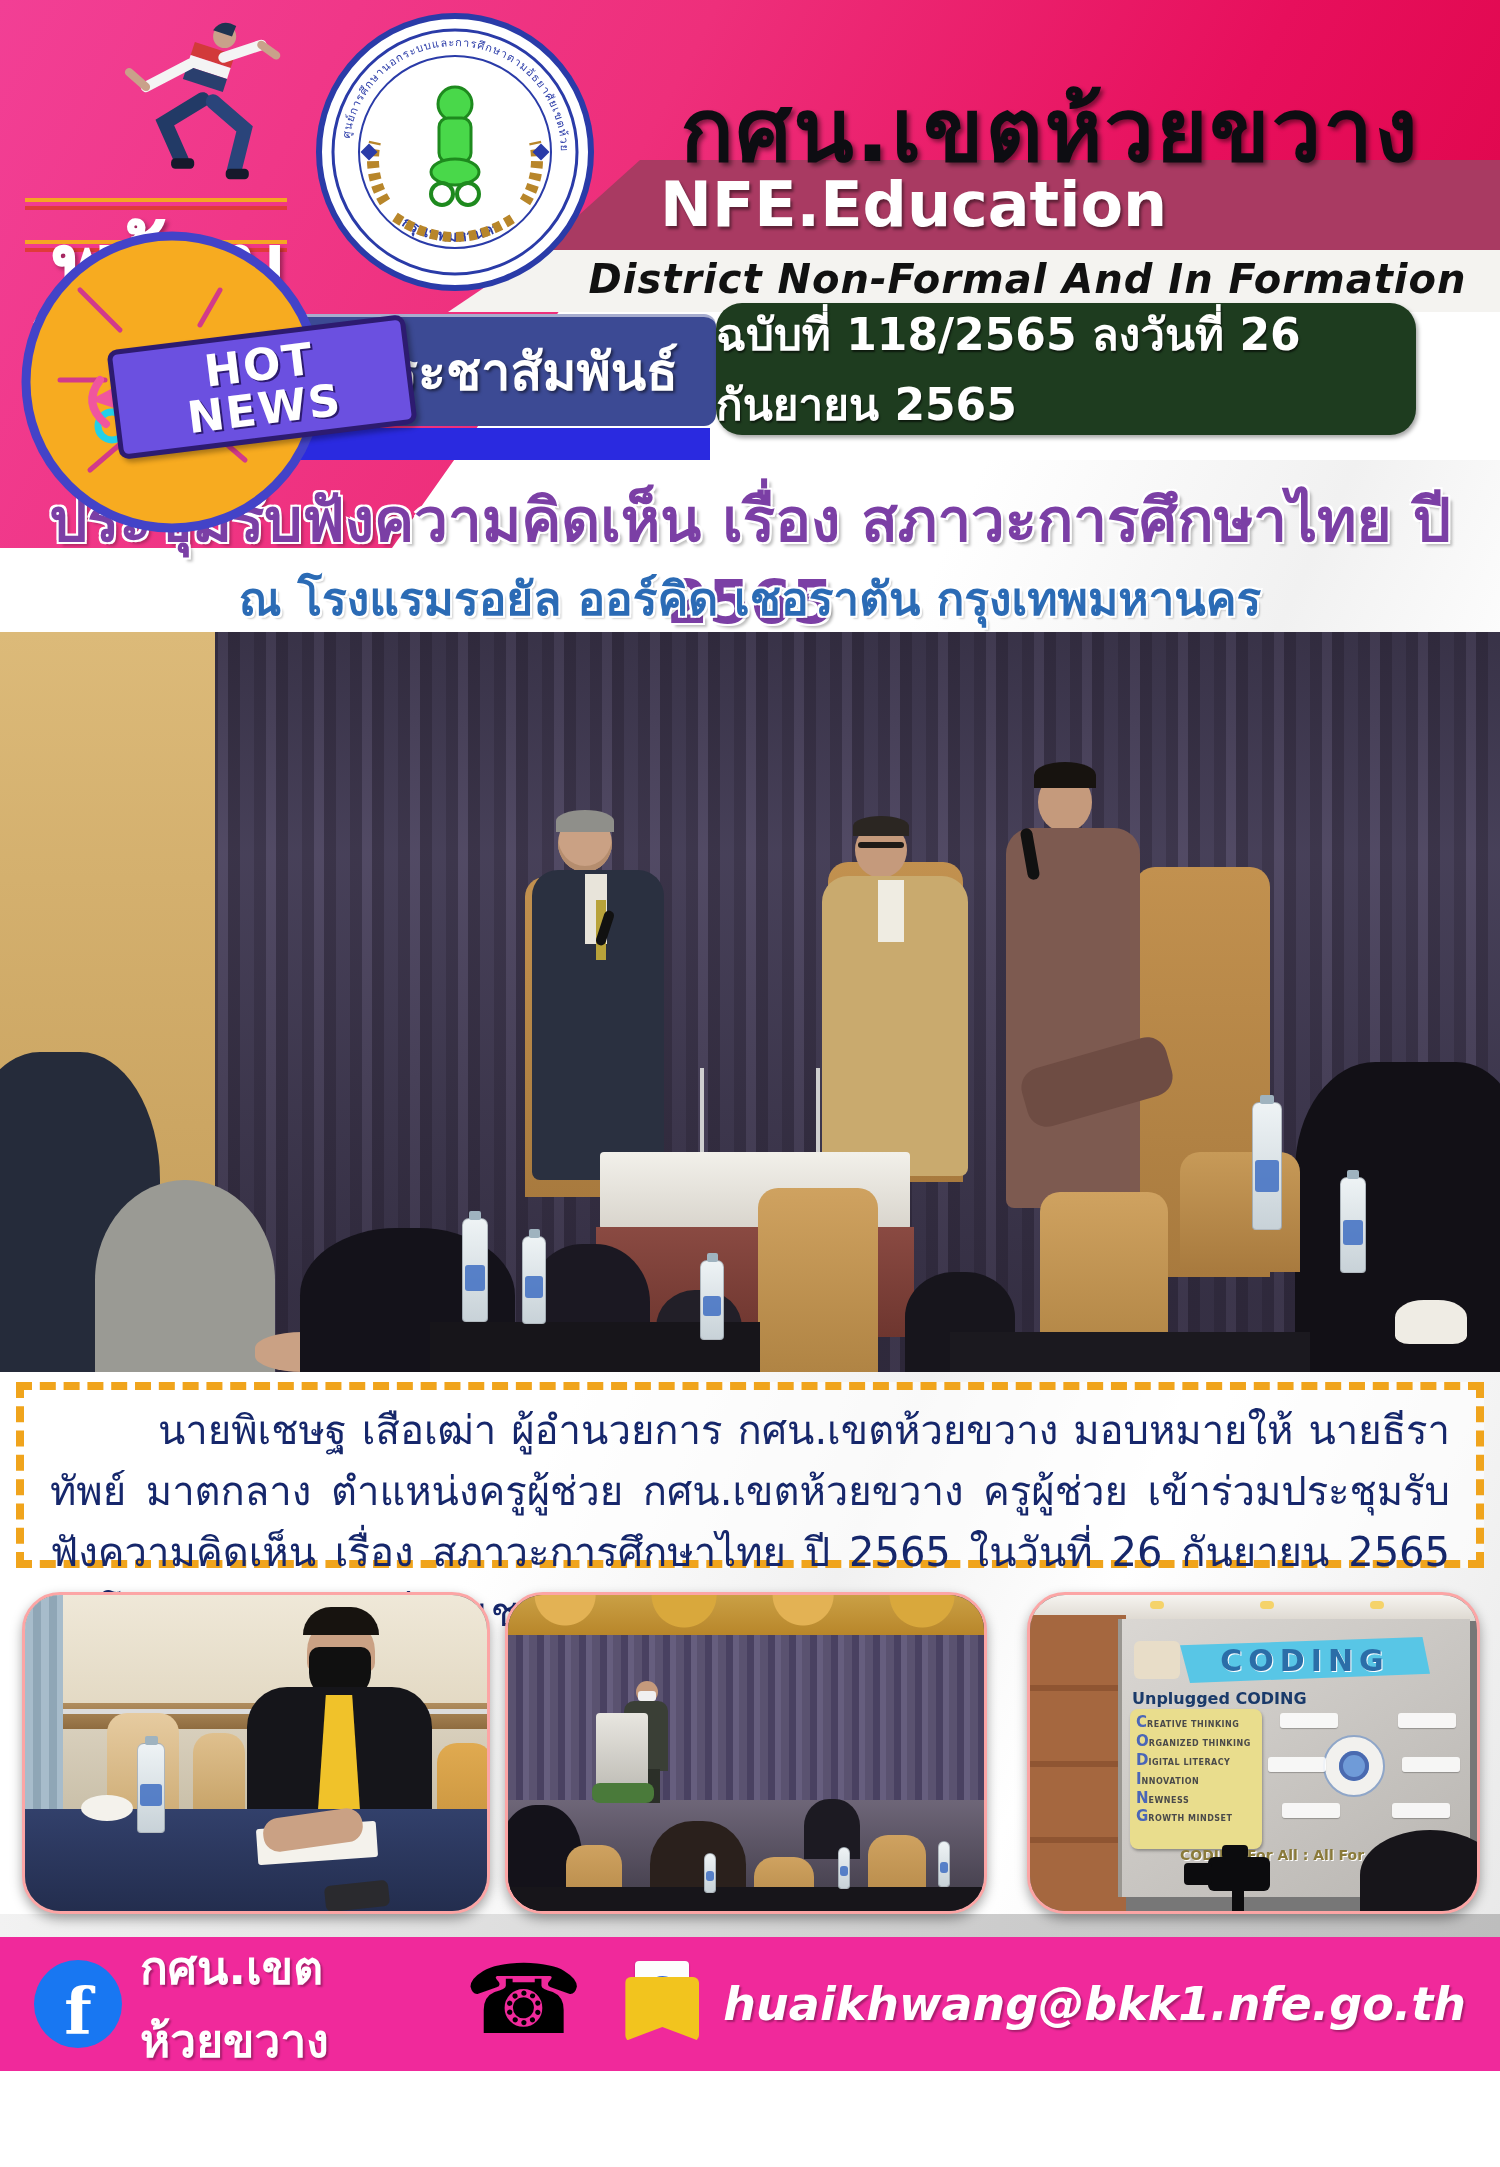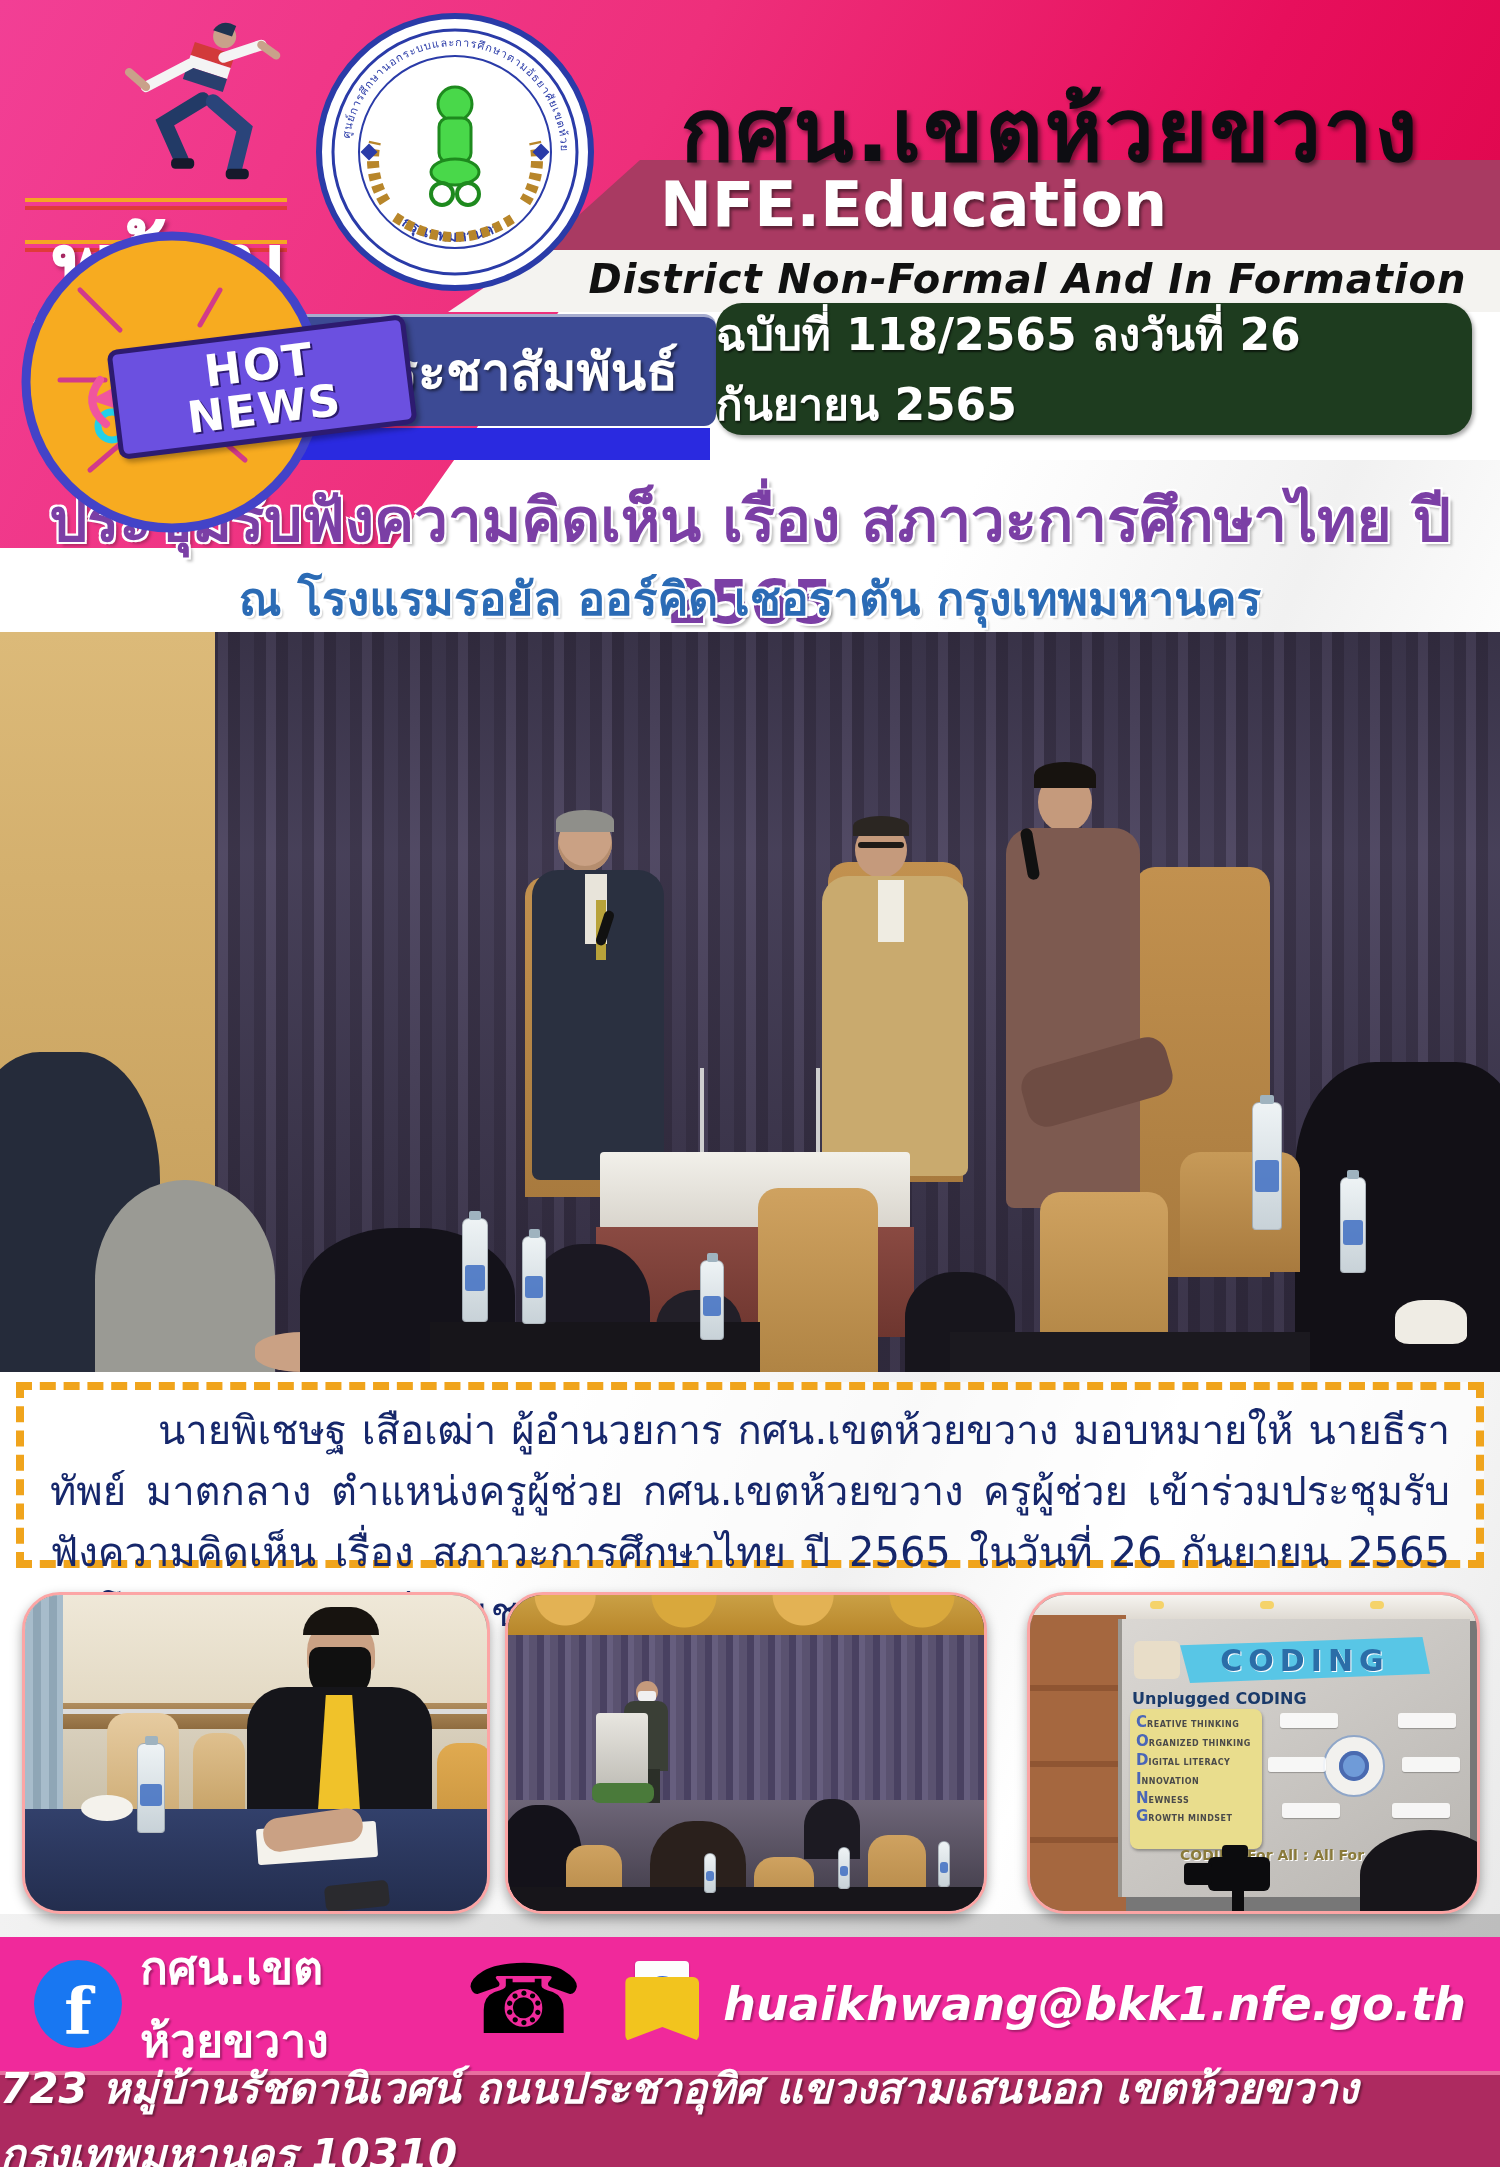--- a/index.html
+++ b/index.html
@@ -27,21 +27,21 @@
   .uline{height:4px;z-index:2;}
   .runner{left:85px;top:5px;width:210px;height:210px;z-index:3;}
   .emblem{left:315px;top:12px;width:280px;height:280px;z-index:4;}
 
   
   .bar-shadow{left:178px;top:428px;width:532px;height:32px;background:#2a2ae0;z-index:2;}
   .bar-navy{left:200px;top:314px;width:516px;height:112px;background:#3c4a94;border-radius:12px;
     border-top:3px solid rgba(255,255,255,.55);border-left:3px solid rgba(255,255,255,.35);z-index:3;
     display:flex;align-items:center;justify-content:flex-end;padding-right:38px;}
   .bar-navy span{color:#fff;font-size:52px;font-weight:bold;text-shadow:2px 2px 3px rgba(0,0,0,.5);}
-  .issue-box{left:716px;top:303px;width:756px;height:132px;background:#1e3c1f;border-radius:26px;z-index:3;
+  .issue-box{left:716px;top:303px;width:700px;height:132px;background:#1e3c1f;border-radius:26px;z-index:3;
     display:flex;align-items:center;justify-content:flex-start;box-shadow:2px 3px 4px rgba(0,0,0,.35);}
   .issue-box span{color:#fff;font-size:44px;font-weight:bold;text-shadow:1px 2px 2px rgba(0,0,0,.6);}
   .hot-badge{left:20px;top:230px;width:305px;height:305px;z-index:4;}
   .hot-sign{left:112px;top:332px;width:300px;height:110px;background:#6b50e0;border:5px solid #2d1b70;
     border-radius:10px;z-index:5;transform:rotate(-7deg);display:flex;flex-direction:column;
     align-items:center;justify-content:center;line-height:1.0;box-shadow:3px 4px 5px rgba(0,0,0,.3);}
   .hot-sign span{color:#fff;font-weight:bold;font-size:44px;letter-spacing:2px;text-shadow:2px 2px 0 #2d1b70;}
 
   
   .mid-bg{left:0;top:460px;width:1500px;height:1478px;z-index:0;
@@ -419,17 +419,14 @@
     <div class="spacer"></div>
     <div class="mail-icon">
       <div class="mail-paper">
           <span>@</span>
         </div>
       <div class="mail-env"></div>
     </div>
     <div class="contact-label" style="font-style:italic;">huaikhwang@bkk1.nfe.go.th</div>
   </div>
 
-  <div class="abs address-bar">
-    <span>723 หมู่บ้านรัชดานิเวศน์ ถนนประชาอุทิศ แขวงสามเสนนอก เขตห้วยขวาง กรุงเทพมหานคร 10310</span>
-  </div>
 
 </div>
 
 </body></html>

